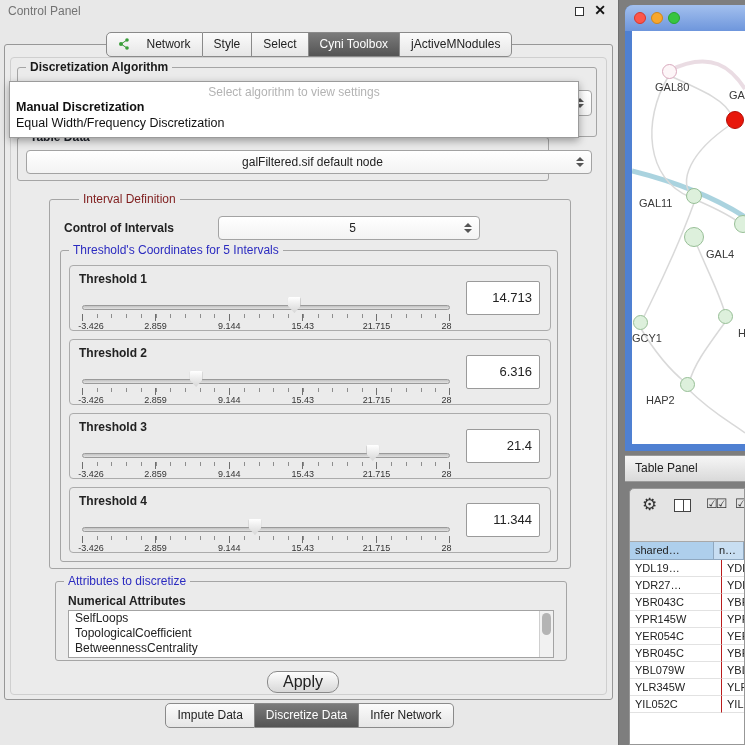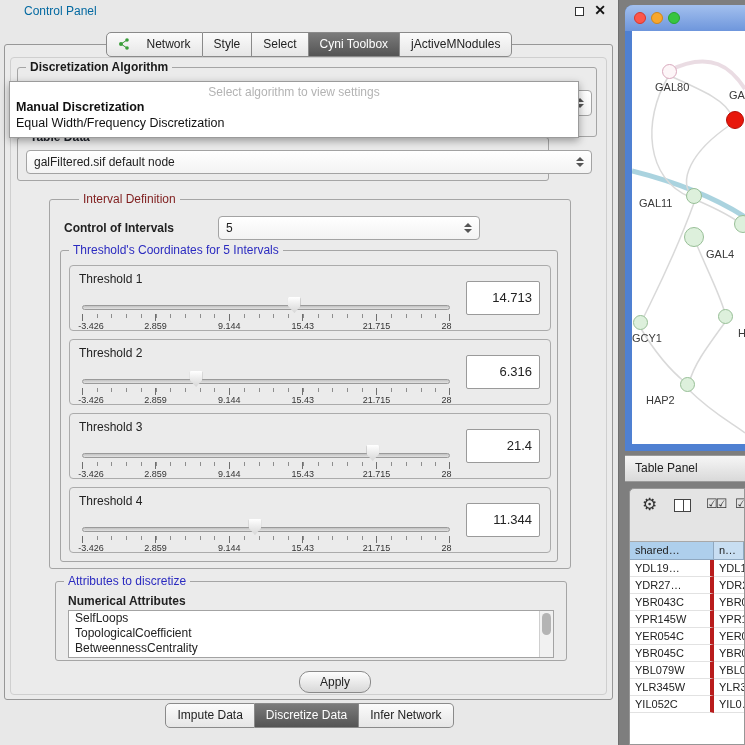--- a/index.html
+++ b/index.html
@@ -2,39 +2,39 @@
 <html><head>
 <meta charset="utf-8">
 <style>
   * { margin:0; padding:0; box-sizing:border-box; }
   html,body { width:745px; height:745px; overflow:hidden; }
   body { background:#7e7e7e; font-family:"Liberation Sans", sans-serif; font-size:12px; color:#222; position:relative; }
 
   
   .control-panel { position:absolute; left:0; top:0; width:619px; height:745px; background:#e8e8e8; border-right:1px solid #6f6f6f; }
   .cp-titlebar { position:absolute; left:0; top:0; right:0; height:20px; }
-  .cp-title { position:absolute; left:24px; top:4px; font-size:12px; color:#0369a1; }
+  .cp-title { position:absolute; left:8px; top:4px; font-size:12px; color:#737373; }
   .cp-float { position:absolute; right:34px; top:7px; width:9px; height:9px; border:1.5px solid #333; background:#fff; cursor:pointer; }
   .cp-close { position:absolute; right:12px; top:2px; font-size:14px; font-weight:bold; color:#111; cursor:pointer; }
 
   
   .tabbar { position:absolute; top:32px; left:0; right:0; display:flex; justify-content:center; z-index:5; }
   .tab { padding:4px 11px 5px; background:linear-gradient(#fbfbfb,#e6e6e6); border:1px solid #8a8a8a; border-left:none; font-size:12px; cursor:pointer; display:flex; align-items:center; gap:4px; white-space:nowrap; }
   .tab:first-child { border-left:1px solid #8a8a8a; border-radius:5px 0 0 5px;gap:17px; }
   .tab:last-child { border-radius:0 5px 5px 0; }
   .tab.active { background:linear-gradient(#7b7b7b,#545454); color:#fff; }
 
   
   .main-box { position:absolute; left:4px; top:44px; width:609px; height:656px; border:1px solid #979797; border-radius:3px; background:#ebebeb; }
   .inner-outline { position:absolute; left:5px; top:12px; right:5px; bottom:4px; border:1px solid #cfcfcf; border-radius:4px; pointer-events:none; }
 
   .fieldset { position:absolute; border:1px solid #a5a5a5; border-radius:3px; }
   .fieldset > .legend { position:absolute; top:-8px; left:8px; background:#ebebeb; padding:0 4px; font-size:12px; }
 
-  .combo { position:absolute; background:linear-gradient(#ffffff,#f3f3f3); border:1px solid #a3a3a3; border-radius:4px; font-size:12px; line-height:22px; padding-left:7px; cursor:pointer; overflow:hidden; }
+  .combo { position:absolute; background:linear-gradient(#ffffff,#f3f3f3); border:1px solid #a3a3a3; border-radius:4px; font-size:12px; line-height:22px; padding-left:7px; cursor:pointer; overflow:hidden;text-align:center; }
   .combo .arrows { position:absolute; right:5px; top:0; bottom:0; width:10px; display:flex; flex-direction:column; justify-content:center; gap:2px; }
   .combo .arrows i { display:block; width:0; height:0; border-left:4px solid transparent; border-right:4px solid transparent; }
   .combo .arrows .up { border-bottom:4px solid #555; }
   .combo .arrows .dn { border-top:4px solid #555; }
 
   
   .fs-algo { left:12px; top:22px; width:580px; height:70px; }
   .fs-algo .legend { font-weight:bold; color:#1a1a1a; }
   .algo-combo { left:8px; top:22px; width:566px; height:26px; }
 
@@ -51,42 +51,42 @@
   
   .fs-interval { left:44px; top:154px; width:522px; height:370px; }
   .fs-interval > .legend { color:#7f1d1d;margin-left:21px; }
   .noi-label { position:absolute; left:14px; top:21px; font-weight:bold; }
   .noi-combo { left:168px; top:16px; width:262px; height:24px; }
 
   .fs-thresholds { position:absolute; left:10px; top:50px; width:498px; height:312px; border:1px solid #a5a5a5; border-radius:3px; }
   .fs-thresholds > .legend { position:absolute; top:-8px; left:8px; background:#ebebeb; padding:0 4px; color:#2b2bc0; }
 
   .th-box { position:absolute; left:8px; width:482px; height:66px; border:1px solid #ababab; border-radius:4px; }
-  .th-label { position:absolute; left:9px; top:6px; font-weight:normal; font-size:12px; }
+  .th-label { position:absolute; left:9px; top:6px; font-weight:bold; font-size:12px; }
   .slider-area { position:absolute; left:12px; top:36px; width:368px; height:28px; }
   .track { position:absolute; left:0; top:3px; width:100%; height:5px; background:linear-gradient(#c2c2c2,#e2e2e2); border:1px solid #9a9a9a; border-radius:3px; }
   .handle { position:absolute; top:-5px; width:13px; height:16px; transform:translateX(-50%); background:linear-gradient(#ffffff,#d6d6d6); clip-path:polygon(8% 0,92% 0,100% 10%,100% 55%,50% 100%,0 55%,0 10%); filter:drop-shadow(0 0 1px rgba(0,0,0,.65)); cursor:grab; }
   .ticks-minor { position:absolute; left:0; top:12px; width:100%; height:4px; background:repeating-linear-gradient(90deg,#8d8d8d 0 1px,transparent 1px 14.72px); }
   .ticks-major { position:absolute; left:0; top:12px; width:100%; height:7px; background:repeating-linear-gradient(90deg,#6f6f6f 0 1px,transparent 1px 73.4px); }
   .scale { position:absolute; left:0; top:19px; width:100%; height:10px; font-size:9px; color:#333; }
   .scale span { position:absolute; transform:translateX(-50%); white-space:nowrap; }
   .scale span.first { transform:translateX(-15%); }
   .scale span.last { transform:translateX(-85%); }
   .value-box { position:absolute; right:10px; top:15px; width:74px; height:34px; background:#fff; border:1px solid #9a9a9a; border-radius:2px; font-size:13px; text-align:right; line-height:32px; padding-right:7px; }
 
   
   .fs-attr { left:50px; top:536px; width:512px; height:80px; }
   .fs-attr > .legend { color:#2b2bc0; }
   .attr-label { position:absolute; left:12px; top:12px; font-weight:bold; }
   .listbox { position:absolute; left:12px; top:28px; width:486px; height:48px; background:#fff; border:1px solid #a3a3a3; overflow:hidden; }
   .listbox .item { height:15px; line-height:15px; padding-left:6px; font-size:12px; cursor:pointer; }
   .vscroll { position:absolute; right:0; top:0; bottom:0; width:14px; background:#f1f1f1; border-left:1px solid #cfcfcf; }
   .vthumb { position:absolute; left:2px; top:2px; width:9px; height:22px; background:#b4b4b4; border-radius:5px; cursor:pointer; }
 
-  .apply-btn { position:absolute; left:262px; top:626px; width:72px; height:22px; background:linear-gradient(#fdfdfd,#d8d8d8); border:1px solid #8a8a8a; border-radius:10px; font-size:12px; text-align:center; line-height:20px; cursor:pointer;margin-left:32px; }
+  .apply-btn { position:absolute; left:262px; top:626px; width:72px; height:22px; background:linear-gradient(#fdfdfd,#d8d8d8); border:1px solid #8a8a8a; border-radius:10px; font-size:16px; text-align:center; line-height:20px; cursor:pointer; }
 
   .bottom-tabbar { position:absolute; top:703px; left:0; width:619px; display:flex; justify-content:center; }
 
   
   .net-window { position:absolute; left:625px; top:5px; width:120px; height:446px; background:#4f80d2; border-radius:8px 0 0 0; }
   .net-titlebar { position:absolute; left:0; top:0; right:0; height:26px; background:linear-gradient(#a3c0ee,#6e96dc); border-radius:8px 0 0 0; }
   .light { position:absolute; top:7px; width:12px; height:12px; border-radius:50%; cursor:pointer; }
   .light.red { left:9px; background:#fd564b; border:1px solid #d8362c; }
   .light.yel { left:26px; background:#f8a72d; border:1px solid #d0861a; }
   .light.grn { left:43px; background:#37c540; border:1px solid #27a52f; }
@@ -104,21 +104,21 @@
   .colicon { position:absolute; left:44px; top:10px; width:17px; height:13px; border:1.5px solid #444; background:#fff; cursor:pointer; }
   .colicon i { position:absolute; left:50%; top:0; bottom:0; width:1.5px; background:#444; }
   .checks { position:absolute; top:7px; font-size:13px; color:#333; letter-spacing:-2px; cursor:pointer; }
   .tp-table { position:absolute; left:0; top:52px; right:0; bottom:0; background:#fff; border-top:1px solid #a8a8a8; }
   .tp-hrow { display:flex; height:18px; }
   .tp-th { font-size:11px; line-height:17px; padding-left:5px; border-right:1px solid #8fa8c0; border-bottom:1px solid #8fa8c0; overflow:hidden; white-space:nowrap; cursor:pointer; }
   .tp-th.c1 { width:84px; background:#aecfec; }
   .tp-th.c2 { flex:1; background:#c8def2; }
   .tp-row { display:flex; height:17px; cursor:pointer; }
   .tp-td { font-size:11px; line-height:16px; padding-left:5px; border-bottom:1px solid #e2e2e2; overflow:hidden; white-space:nowrap; }
-  .tp-td.c1 { width:84px; border-right:4px solid #b91c1c; }
+  .tp-td.c1 { width:92px; border-right:1px solid #b91c1c; }
   .tp-td.c2 { flex:1; }
 
   .net-icon { width:12px; height:12px; display:inline-block; }
 </style>
 </head>
 <body>
 
 <div class="control-panel">
 
   <div class="cp-titlebar">

